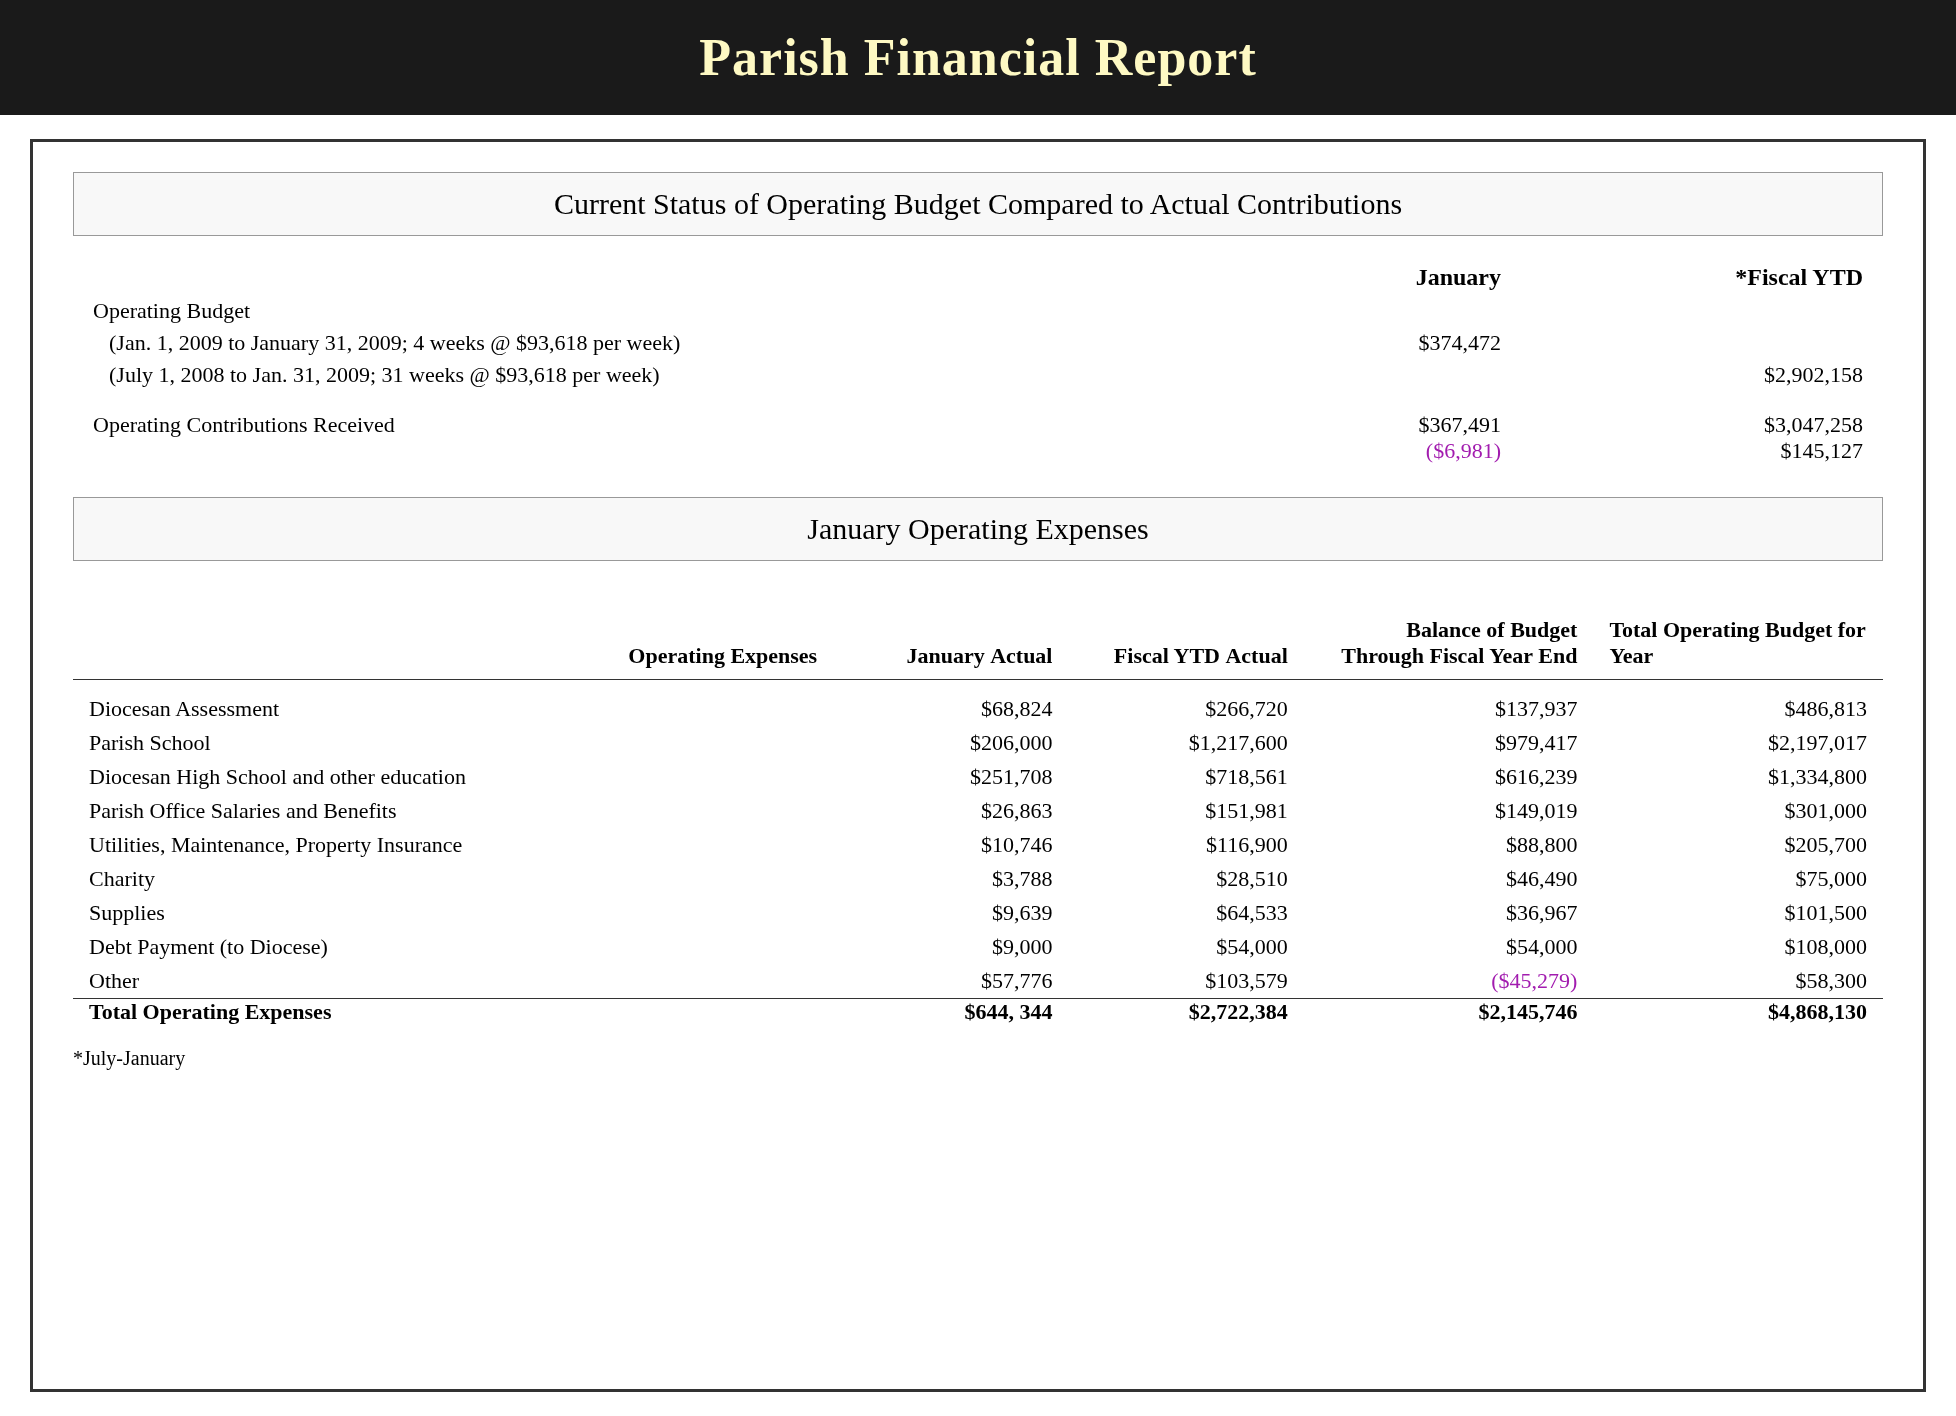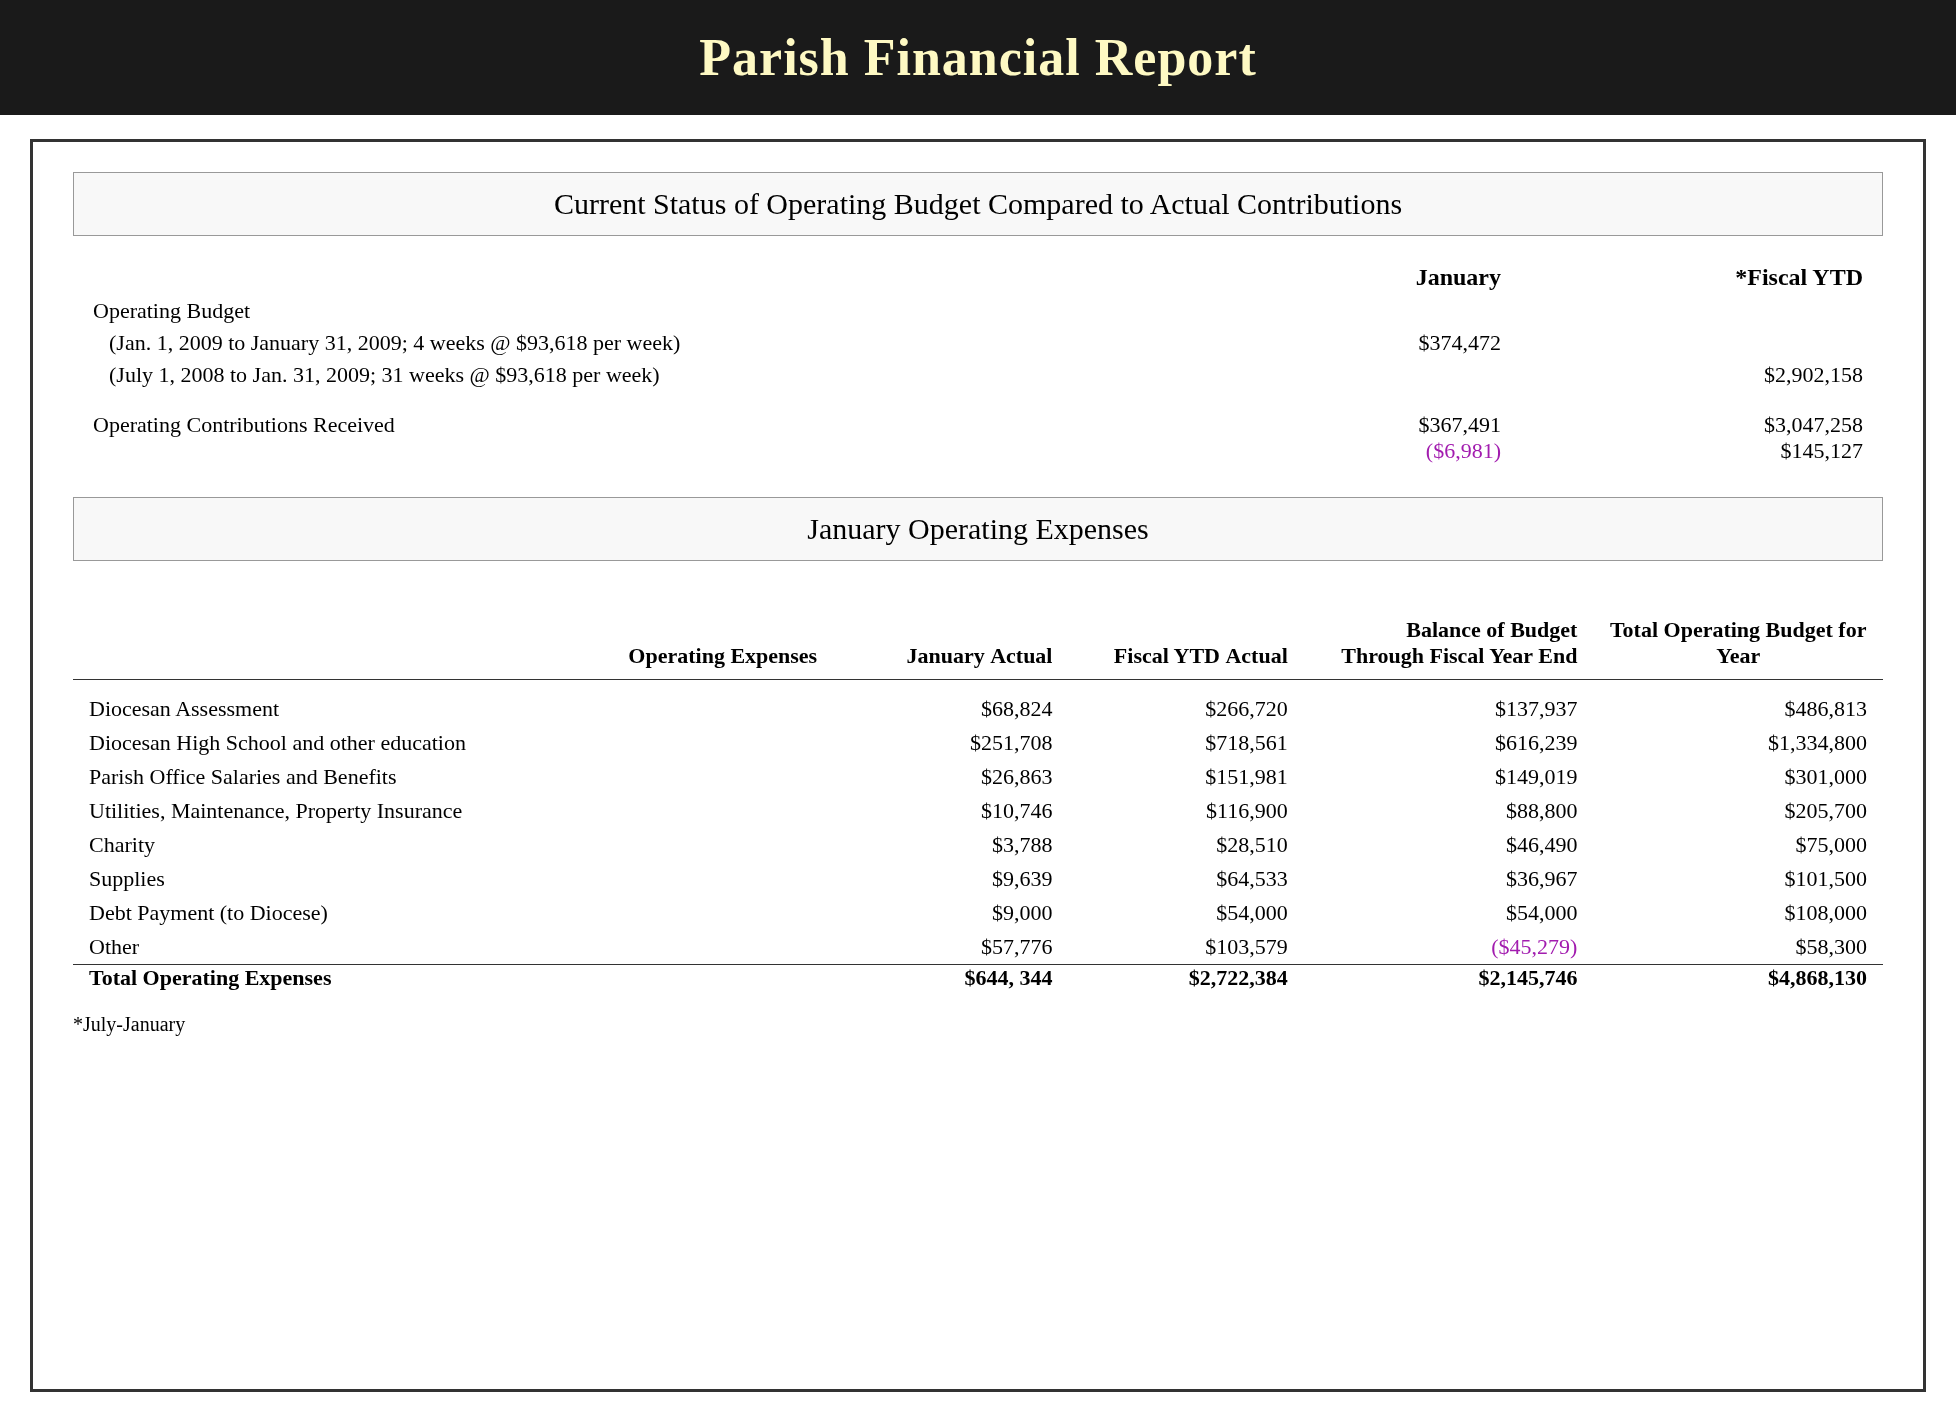--- a/index.html
+++ b/index.html
@@ -174,35 +174,42 @@
         </th>
         <th style="width:13%; white-space:pre-line; text-align:right;">
           <span>January&nbsp;Actual</span>
         </th>
         <th style="width:13%; white-space:pre-line; text-align:right;">
           <span>Fiscal YTD&nbsp;Actual</span>
         </th>
         <th style="width:16%; white-space:pre-line; text-align:right;">
           <span>Balance of&nbsp;Budget Through&nbsp;Fiscal Year End</span>
         </th>
-        <th style="width:16%; white-space:pre-line; text-align:center;">
+        <th style="width:16%; white-space:pre-line; text-align:left;">
           <span>Total Operating&nbsp;Budget for Year</span>
         </th>
       </tr>
     </thead>
     <tbody id="expenses-tbody">
     <tr>
           <td colspan="5" style="height:12px;"></td>
         </tr>
         <tr>
       <td class="left-td">Diocesan Assessment</td>
       <td>$68,824</td>
       <td>$266,720</td>
       <td class="">$137,937</td>
       <td>$486,813</td>
+    </tr>
+        <tr>
+      <td class="left-td">Parish School</td>
+      <td>$206,000</td>
+      <td>$1,217,600</td>
+      <td class="">$979,417</td>
+      <td>$2,197,017</td>
     </tr>
         <tr>
       <td class="left-td">Diocesan High School and other education</td>
       <td>$251,708</td>
       <td>$718,561</td>
       <td class="">$616,239</td>
       <td>$1,334,800</td>
     </tr>
         <tr>
       <td class="left-td">Parish Office Salaries and Benefits</td>

